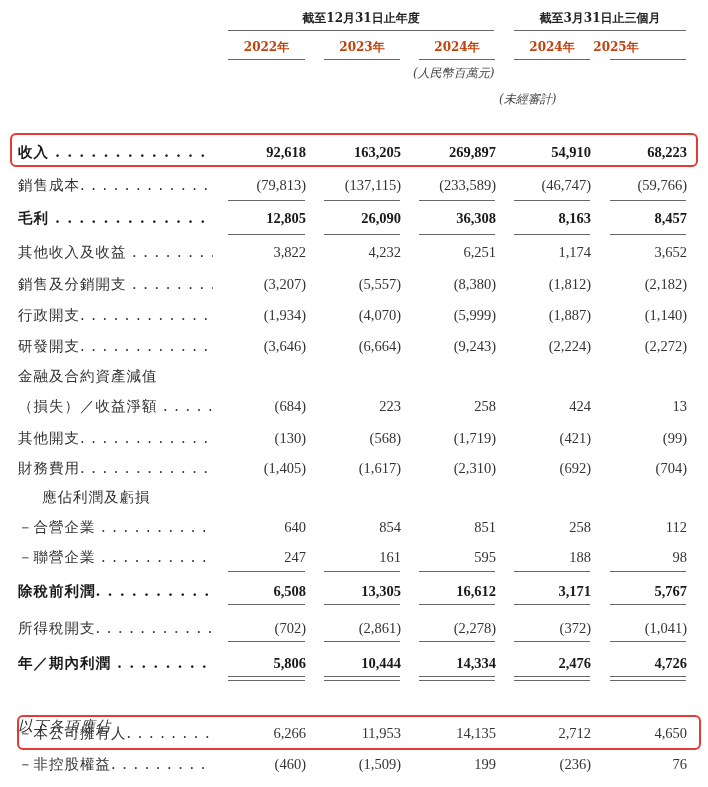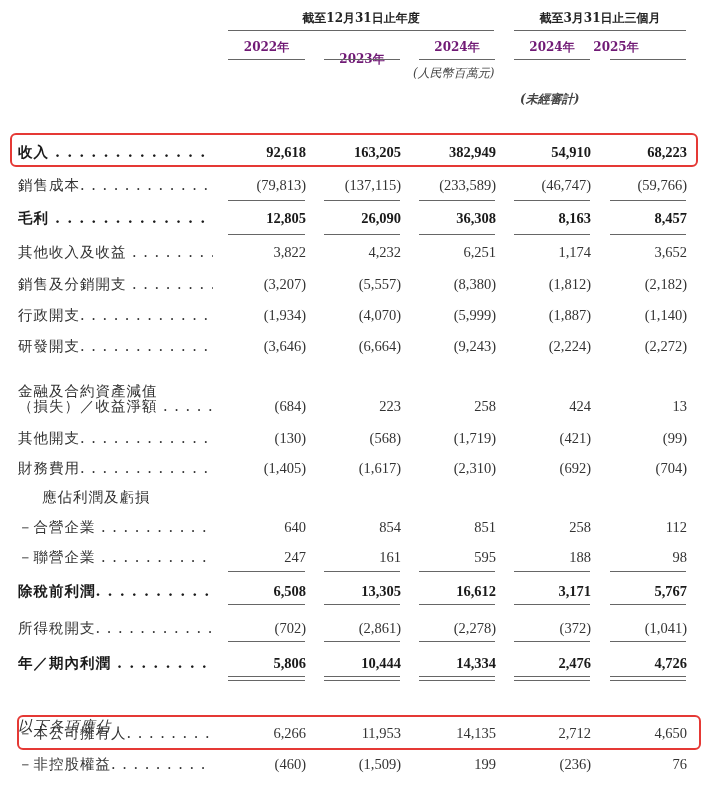--- a/index.html
+++ b/index.html
@@ -26,21 +26,21 @@
     .rule {
       position: absolute;
       height: 0;
       border-top: 1.4px solid #666;
     }
     .year {
       position: absolute;
       text-align: center;
       font-weight: bold;
       font-size: 12px;
-      color: #701a75;
+      color: #c2410c;
       white-space: nowrap;
     }
     .note {
       position: absolute;
       font-style: italic;
       font-size: 12px;
       color: #444;
       white-space: nowrap;
     }
     .row {
@@ -89,42 +89,42 @@
 </head>
 <body>
 
 <div class="hdr-group" style="left:228px; width:266px; top:10px;">截至12月31日止年度</div>
 <div class="rule" style="left:228px; width:266px; top:30px;"></div>
 
 <div class="hdr-group" style="left:514px; width:172px; top:10px;">截至3月31日止三個月</div>
 <div class="rule" style="left:514px; width:172px; top:30px;"></div>
 
 <div class="year" style="left:228px; width:77px; top:39px;">2022年</div>
-<div class="year" style="left:324px; width:76px; top:39px;margin-top:12px;">2023年</div>
+<div class="year" style="left:324px; width:76px; top:39px;">2023年</div>
 <div class="year" style="left:419px; width:76px; top:39px;">2024年</div>
 <div class="year" style="left:514px; width:76px; top:39px;">2024年</div>
 <div class="year" style="left:578px; width:76px; top:39px;">2025年</div>
 
 <div class="rule" style="left:228px; width:77px; top:59px;"></div>
 <div class="rule" style="left:324px; width:76px; top:59px;"></div>
 <div class="rule" style="left:419px; width:76px; top:59px;"></div>
 <div class="rule" style="left:514px; width:76px; top:59px;"></div>
 <div class="rule" style="left:610px; width:76px; top:59px;"></div>
 
 <div class="note" style="left:413px; top:65px;">(人民幣百萬元)</div>
-<div class="note" style="left:520px; top:91px;font-weight:bold;">(未經審計)</div>
+<div class="note" style="left:499px; top:91px;">(未經審計)</div>
 
 <div class="highlight-box" style="left:10px; top:133px; width:688px; height:34px;"></div>
 <div class="highlight-box" style="left:17px; top:715px; width:684px; height:35px;"></div>
 
 <div class="row" style="top:139px;">
   <div class="label bold">收入 . . . . . . . . . . . . . . . . . . . . . . .</div>
   <div class="cell bold c1">92,618</div>
   <div class="cell bold c2">163,205</div>
-  <div class="cell bold c3">382,949</div>
+  <div class="cell bold c3">269,897</div>
   <div class="cell bold c4">54,910</div>
   <div class="cell bold c5">68,223</div>
 </div>
 
 <div class="row" style="top:172px;">
   <div class="label">銷售成本. . . . . . . . . . . . . . . . . . . . .</div>
   <div class="cell c1">(79,813)</div>
   <div class="cell c2">(137,115)</div>
   <div class="cell c3">(233,589)</div>
   <div class="cell c4">(46,747)</div>
@@ -179,21 +179,21 @@
 
 <div class="row" style="top:333px;">
   <div class="label">研發開支. . . . . . . . . . . . . . . . . . . . .</div>
   <div class="cell c1">(3,646)</div>
   <div class="cell c2">(6,664)</div>
   <div class="cell c3">(9,243)</div>
   <div class="cell c4">(2,224)</div>
   <div class="cell c5">(2,272)</div>
 </div>
 
-<div class="row" style="top:378px;">
+<div class="row" style="top:363px;">
   <div class="label">金融及合約資產減值</div>
 </div>
 
 <div class="row" style="top:393px;">
   <div class="label">（損失）／收益淨額 . . . . . . . .</div>
   <div class="cell c1">(684)</div>
   <div class="cell c2">223</div>
   <div class="cell c3">258</div>
   <div class="cell c4">424</div>
   <div class="cell c5">13</div>

